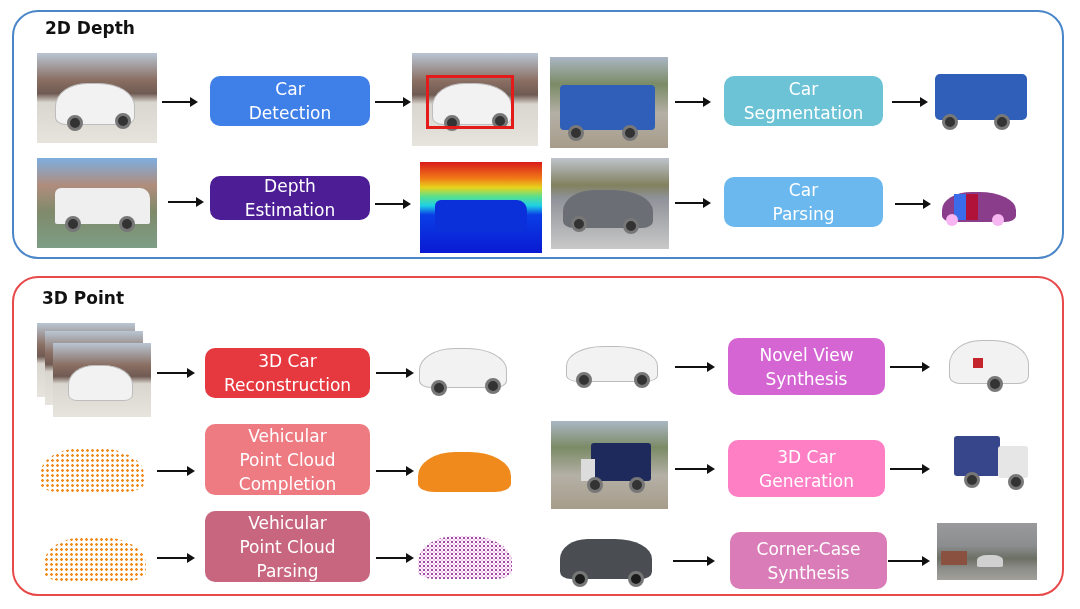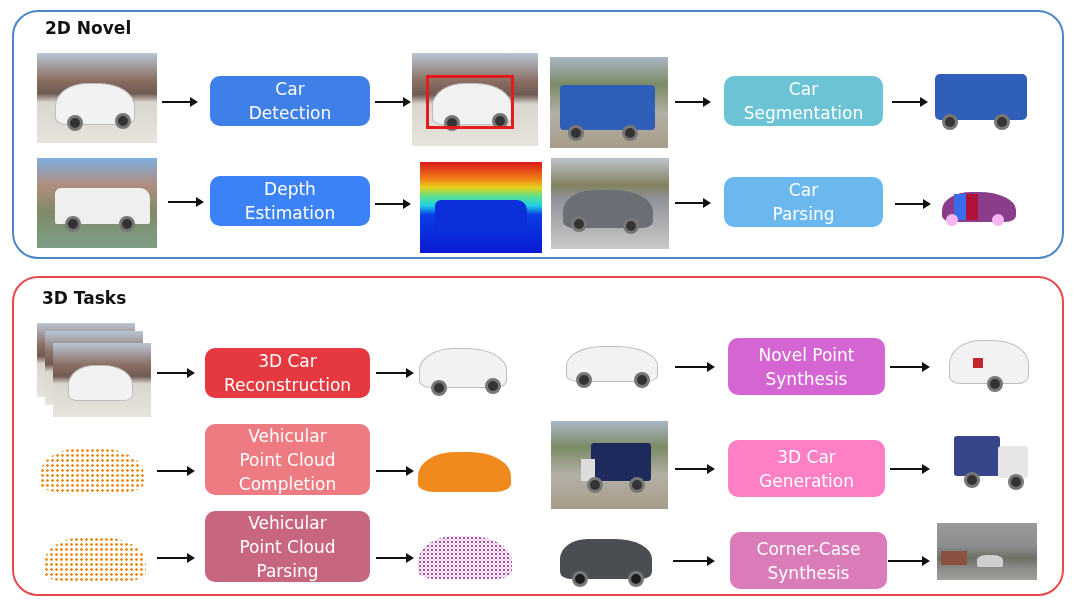--- a/index.html
+++ b/index.html
@@ -25,24 +25,24 @@
   .bbox { position: absolute; border: 3px solid #e41b1b; }
   .pcloud { position: absolute; border-radius: 40% 45% 18% 18% / 60% 60% 20% 20%; }
   .pc-sparse { background: radial-gradient(circle, #f08a1c 1px, transparent 1.6px) 0 0/5px 5px; }
   .pc-dense { background: radial-gradient(circle, #f08a1c 1.5px, transparent 2px) 0 0/3px 3px; background-color: rgba(240,138,28,0.55); }
   .pc-parsed { background: radial-gradient(circle, #9b4c9e 1px, transparent 1.6px) 0 0/4px 4px, radial-gradient(circle, #f5c0ee 1px, transparent 1.6px) 2px 2px/4px 4px; }
 </style>
 </head>
 <body>
 
 <div class="panel panel-2d"></div>
-<div class="panel-title t2d">2D Novel</div>
+<div class="panel-title t2d">2D Depth</div>
 
 <div class="panel panel-3d"></div>
-<div class="panel-title t3d">3D Tasks</div>
+<div class="panel-title t3d">3D Point</div>
 
 <div class="img photo-street" style="left:37px;top:53px;width:120px;height:90px;">
   <div class="car-white" style="left:18px;top:30px;width:80px;height:42px;"></div>
   <div class="wheel" style="left:30px;top:62px;"></div>
   <div class="wheel" style="left:78px;top:60px;"></div>
 </div>
 <div class="arrow" style="left:162px;top:101px;width:34px;"></div>
 <div class="task" style="left: 210px; top: 76px; width: 160px; height: 50px; background: rgb(63, 127, 232);">Car
 Detection</div>
 <div class="arrow" style="left:375px;top:101px;width:34px;"></div>
@@ -67,21 +67,21 @@
   <div class="wheel" style="left:12px;top:46px;"></div>
   <div class="wheel" style="left:64px;top:46px;"></div>
 </div>
 
 <div class="img photo-grass" style="left:37px;top:158px;width:120px;height:90px;">
   <div style="position:absolute;left:18px;top:30px;width:95px;height:36px;background:#efefef;border-radius:6px 10px 2px 2px;"></div>
   <div class="wheel" style="left:28px;top:58px;"></div>
   <div class="wheel" style="left:82px;top:58px;"></div>
 </div>
 <div class="arrow" style="left:168px;top:201px;width:34px;"></div>
-<div class="task" style="left: 210px; top: 176px; width: 160px; height: 50px; background: #3b82f6;">Depth
+<div class="task" style="left: 210px; top: 176px; width: 160px; height: 44px; background: #4c1d95;">Depth
 Estimation</div>
 <div class="arrow" style="left:375px;top:203px;width:34px;"></div>
 <div class="img depth" style="left:420px;top:162px;width:122px;height:91px;">
   <div style="position:absolute;left:15px;top:38px;width:92px;height:32px;background:#0b2fd9;border-radius:6px 10px 2px 2px;"></div>
 </div>
 
 <div class="img photo-lot" style="left:551px;top:158px;width:118px;height:91px;">
   <div style="position:absolute;left:12px;top:32px;width:90px;height:38px;background:#6b6f75;border-radius:35% 45% 12% 12% / 55% 55% 18% 18%;"></div>
   <div class="wheel" style="left:20px;top:58px;"></div>
   <div class="wheel" style="left:72px;top:60px;"></div>
@@ -114,21 +114,21 @@
   <div class="wheel" style="left:16px;top:38px;"></div>
   <div class="wheel" style="left:70px;top:36px;"></div>
 </div>
 
 <div class="img" style="left:562px;top:340px;width:100px;height:55px;">
   <div class="car-white" style="left:4px;top:6px;width:92px;height:36px;"></div>
   <div class="wheel" style="left:14px;top:32px;"></div>
   <div class="wheel" style="left:72px;top:32px;"></div>
 </div>
 <div class="arrow" style="left:675px;top:366px;width:38px;"></div>
-<div class="task" style="left: 728px; top: 338px; width: 157px; height: 57px; background: rgb(213, 101, 211);">Novel Point
+<div class="task" style="left: 728px; top: 338px; width: 157px; height: 57px; background: rgb(213, 101, 211);">Novel View
 Synthesis</div>
 <div class="arrow" style="left:890px;top:366px;width:38px;"></div>
 <div class="img" style="left:945px;top:336px;width:90px;height:60px;">
   <div class="car-white" style="left:4px;top:4px;width:80px;height:44px;"></div>
   <div style="position:absolute;left:28px;top:22px;width:10px;height:10px;background:#c4242c;"></div>
   <div class="wheel" style="left:42px;top:40px;"></div>
 </div>
 
 <div class="pcloud pc-sparse" style="left:40px;top:448px;width:104px;height:44px;"></div>
 <div class="arrow" style="left:157px;top:470px;width:36px;"></div>

